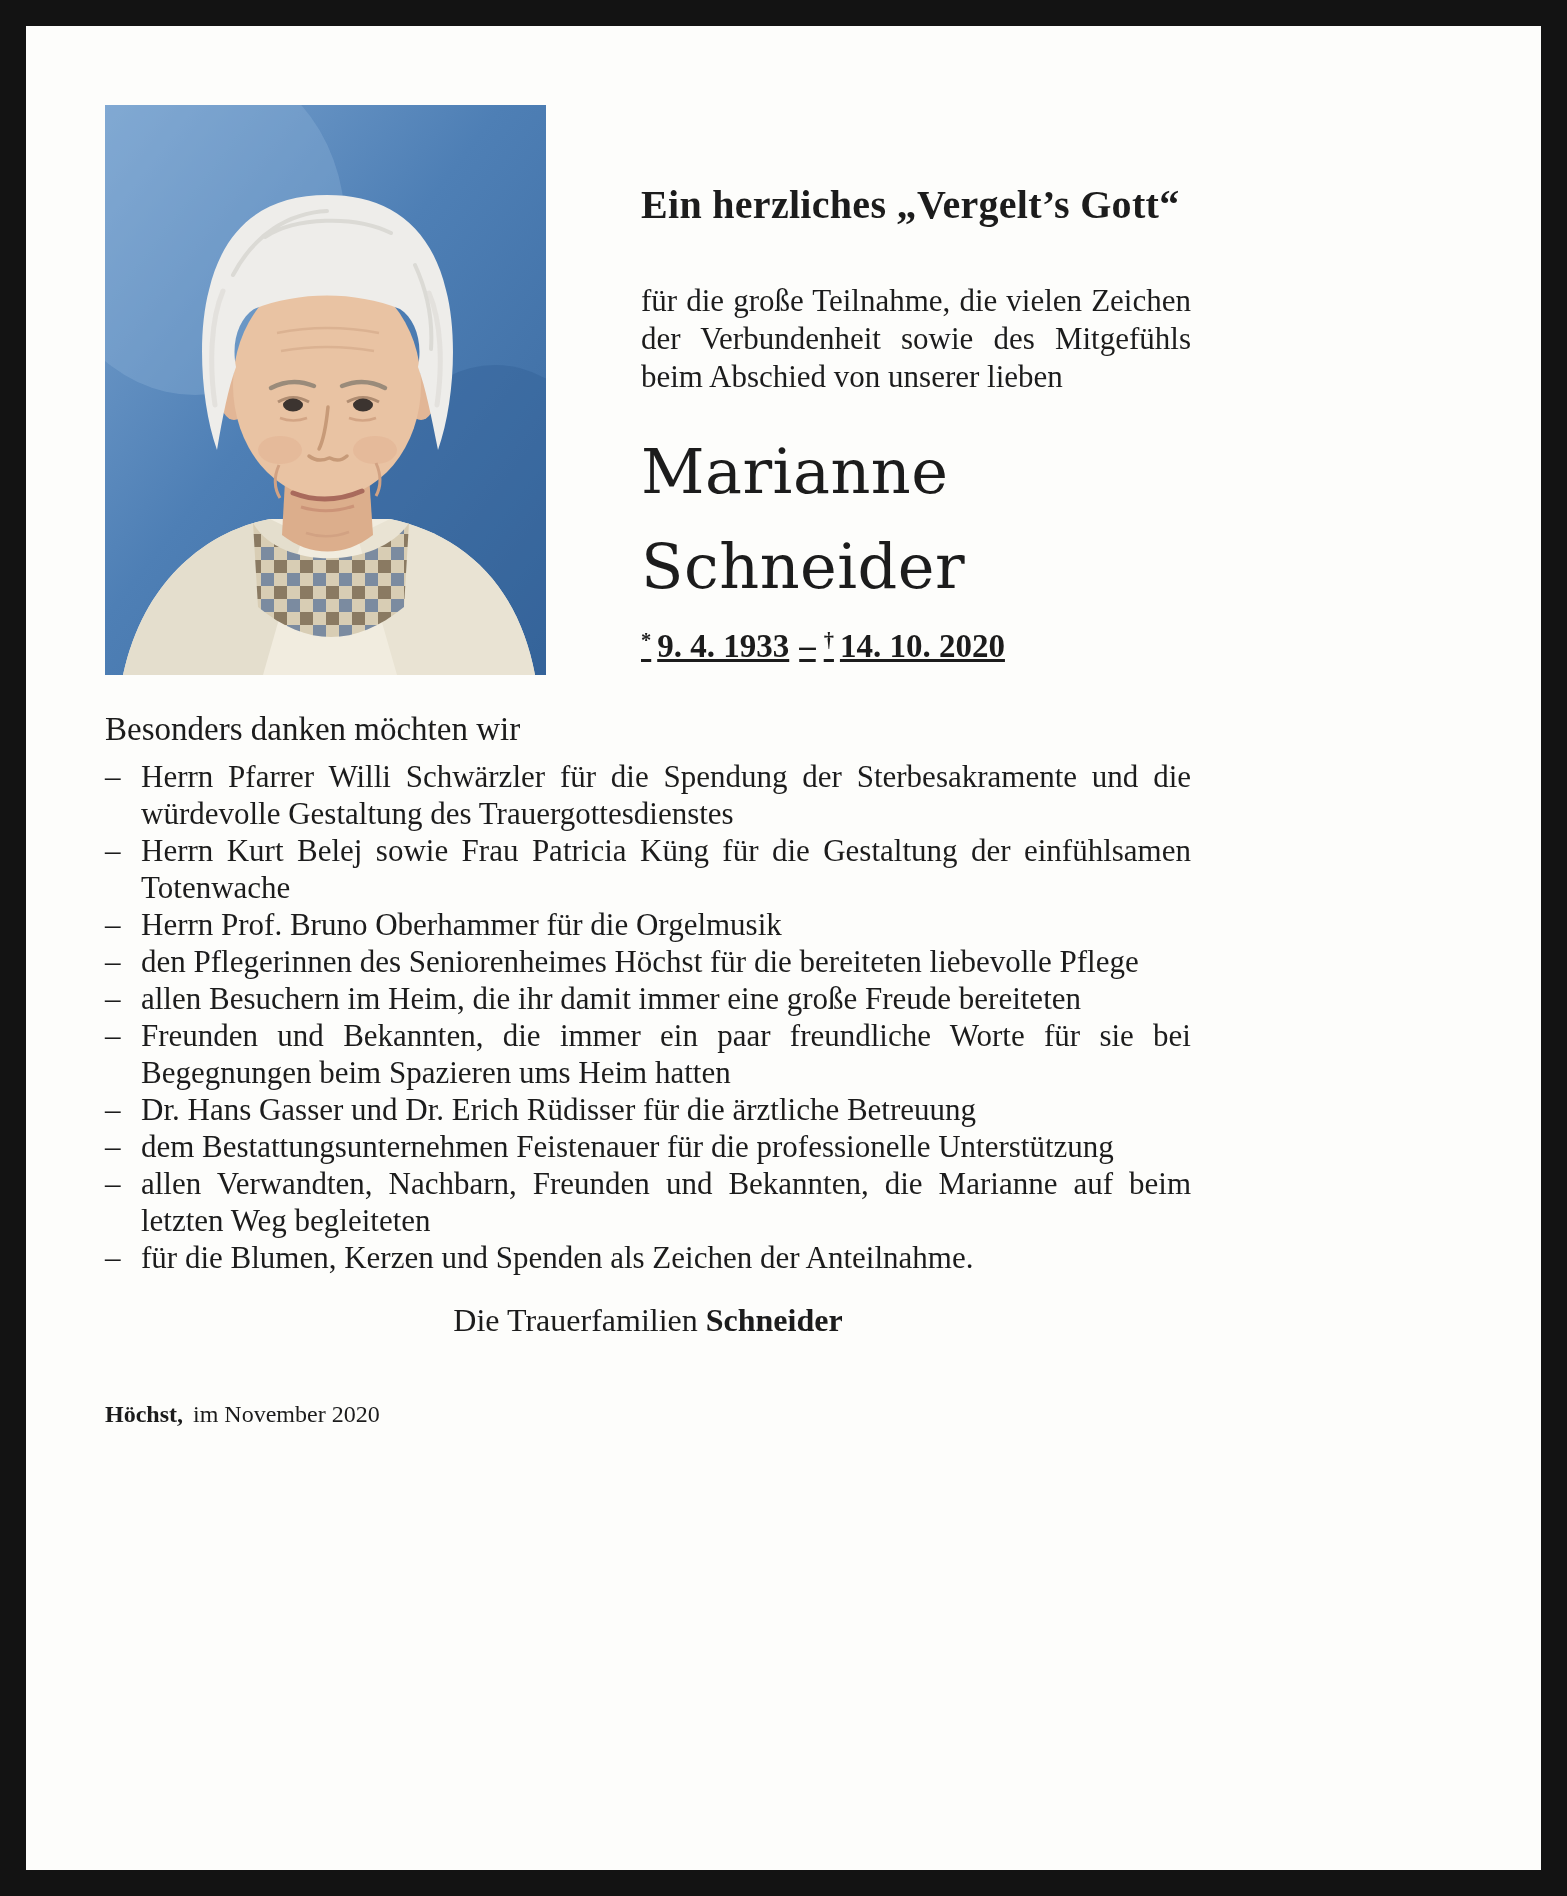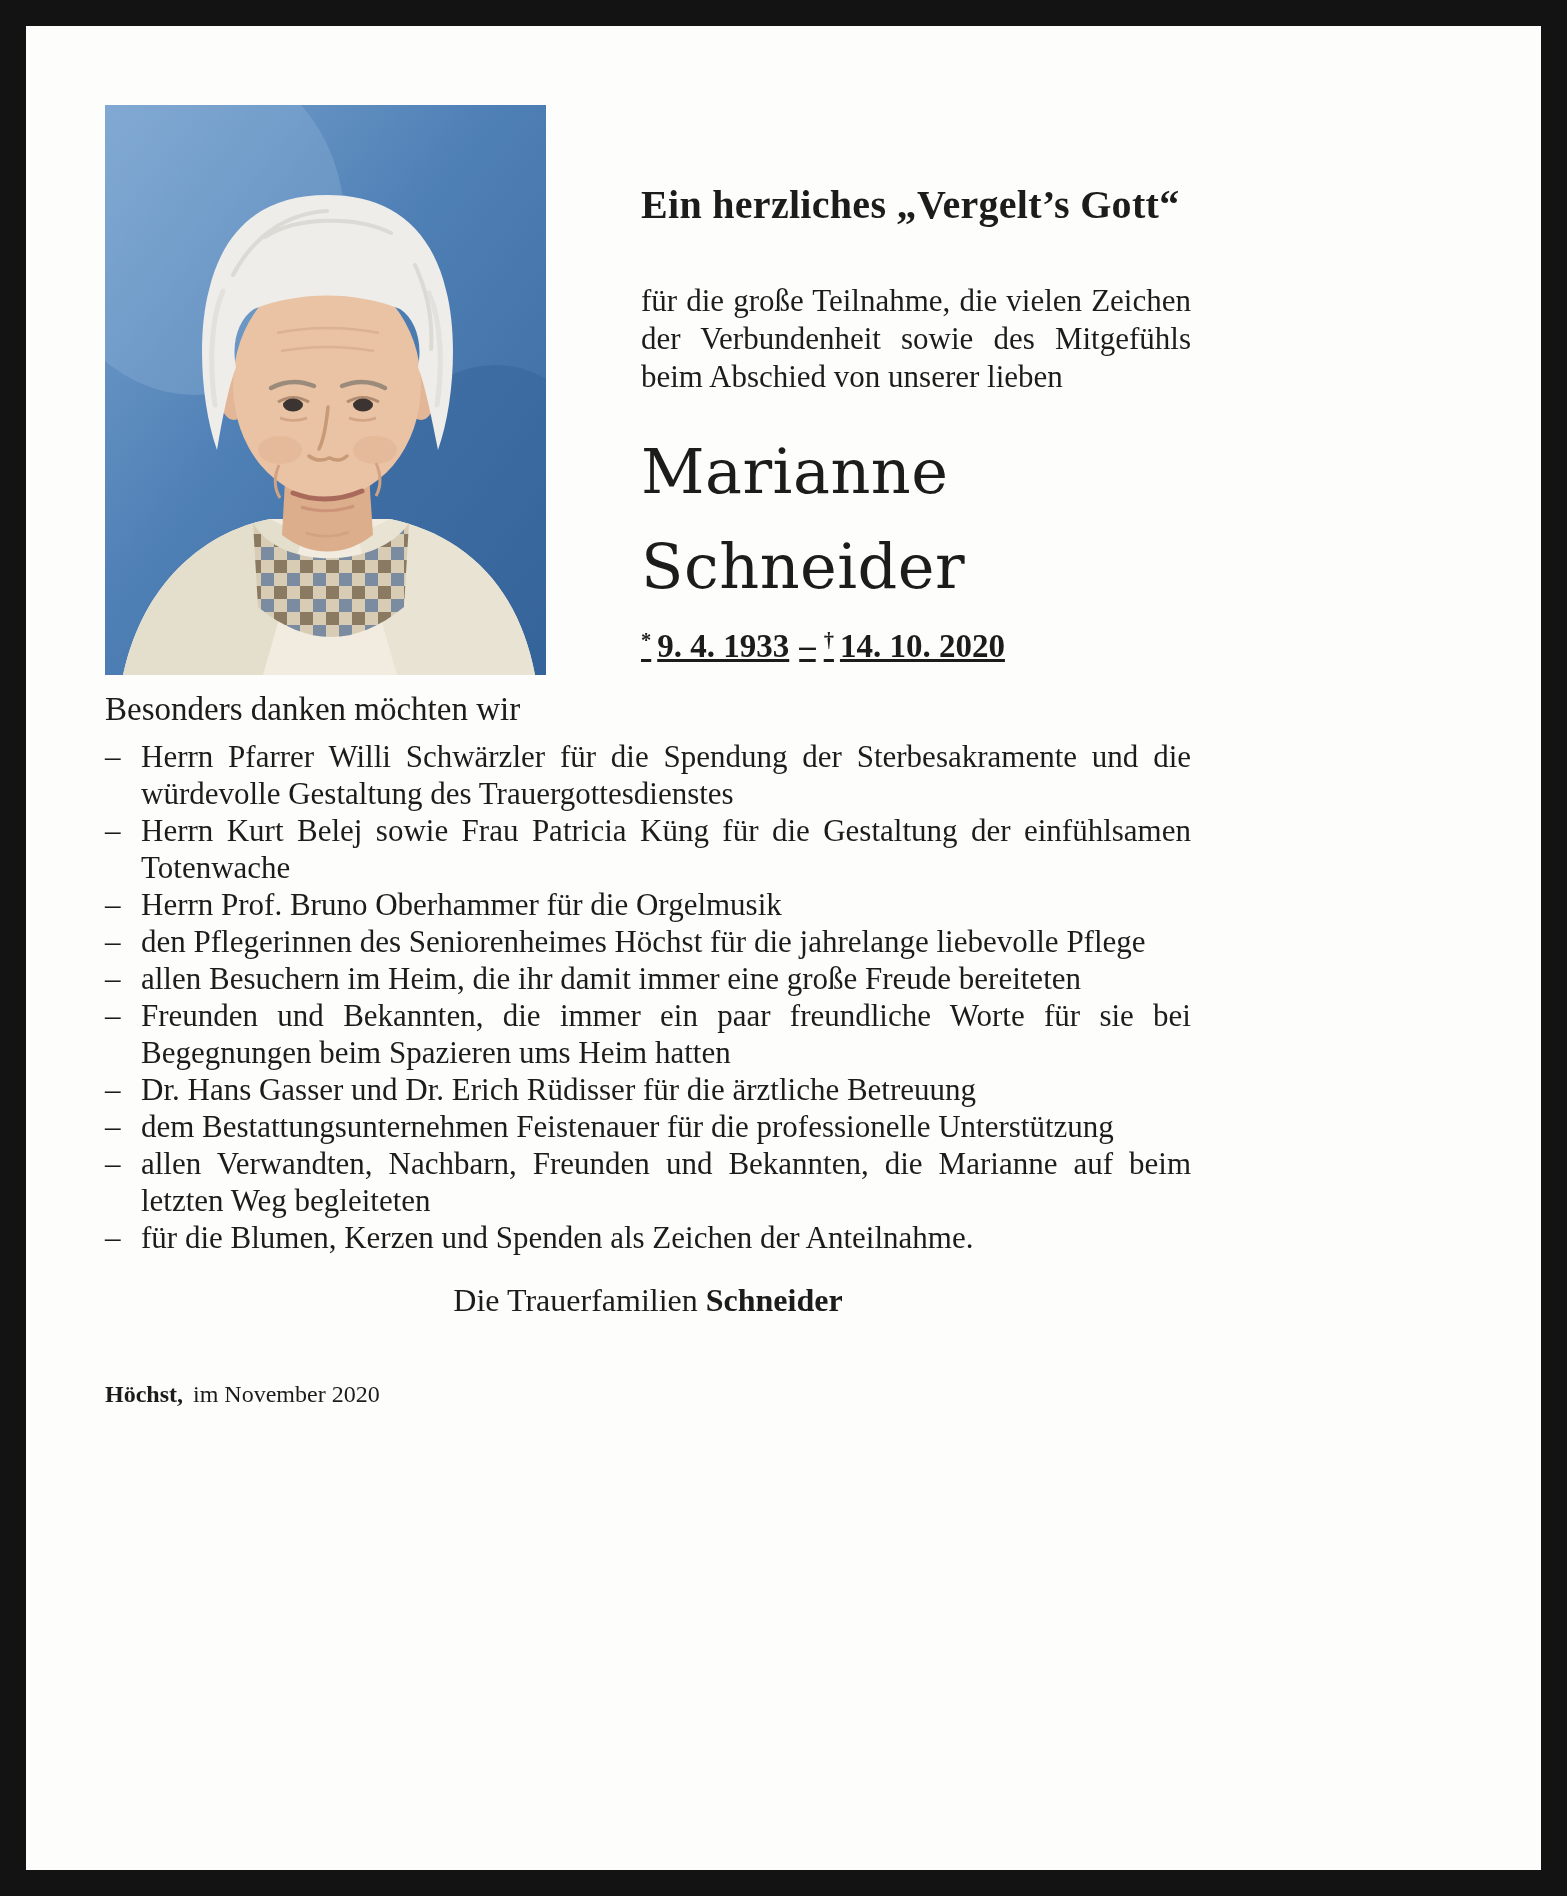--- a/index.html
+++ b/index.html
@@ -38,21 +38,21 @@
     font-size:62px; line-height:95px;
     font-weight:500;
     letter-spacing:0.5px;
   }
   .deceased-name span { display:block; }
 
   .dates { margin-top:14px; font-size:33px; font-weight:700; white-space:nowrap;text-decoration:underline; }
   .dates .sym { font-size:0.62em; vertical-align:0.5em; margin-right:6px; }
   .dates .date-sep { margin:0 8px 0 10px; }
 
-  .thanks-heading { margin-top:16px; font-size:33px; }
+  .thanks-heading { margin-top:36px; font-size:33px; }
 
   .thanks-list { margin-top:10px; list-style:none; }
   .thanks-item { display:flex; font-size:31px; line-height:37px; }
   .thanks-item .dash { flex:0 0 36px; }
   .thanks-item .item-text { flex:1; text-align:justify; text-justify:inter-word; }
 
   .closing { margin-top:26px; font-size:32px; text-align:center; }
   .closing .bold { font-weight:700; margin-left:8px; }
 
   .footer { margin-top:62px; font-size:24px; }
@@ -156,21 +156,21 @@
           <span class="item-text">Herrn Kurt Belej sowie Frau Patricia Küng für die Gestaltung der einfühlsamen Totenwache</span>
         </li>
 
         <li class="thanks-item">
           <span class="dash">–</span>
           <span class="item-text">Herrn Prof. Bruno Oberhammer für die Orgelmusik</span>
         </li>
 
         <li class="thanks-item">
           <span class="dash">–</span>
-          <span class="item-text">den Pflegerinnen des Seniorenheimes Höchst für die jahrelange liebevolle Pflege</span>
+          <span class="item-text">den Pflegerinnen des Seniorenheimes Höchst für die bereiteten liebevolle Pflege</span>
         </li>
 
         <li class="thanks-item">
           <span class="dash">–</span>
           <span class="item-text">allen Besuchern im Heim, die ihr damit immer eine große Freude bereiteten</span>
         </li>
 
         <li class="thanks-item">
           <span class="dash">–</span>
           <span class="item-text">Freunden und Bekannten, die immer ein paar freundliche Worte für sie bei Begegnungen beim Spazieren ums Heim hatten</span>

